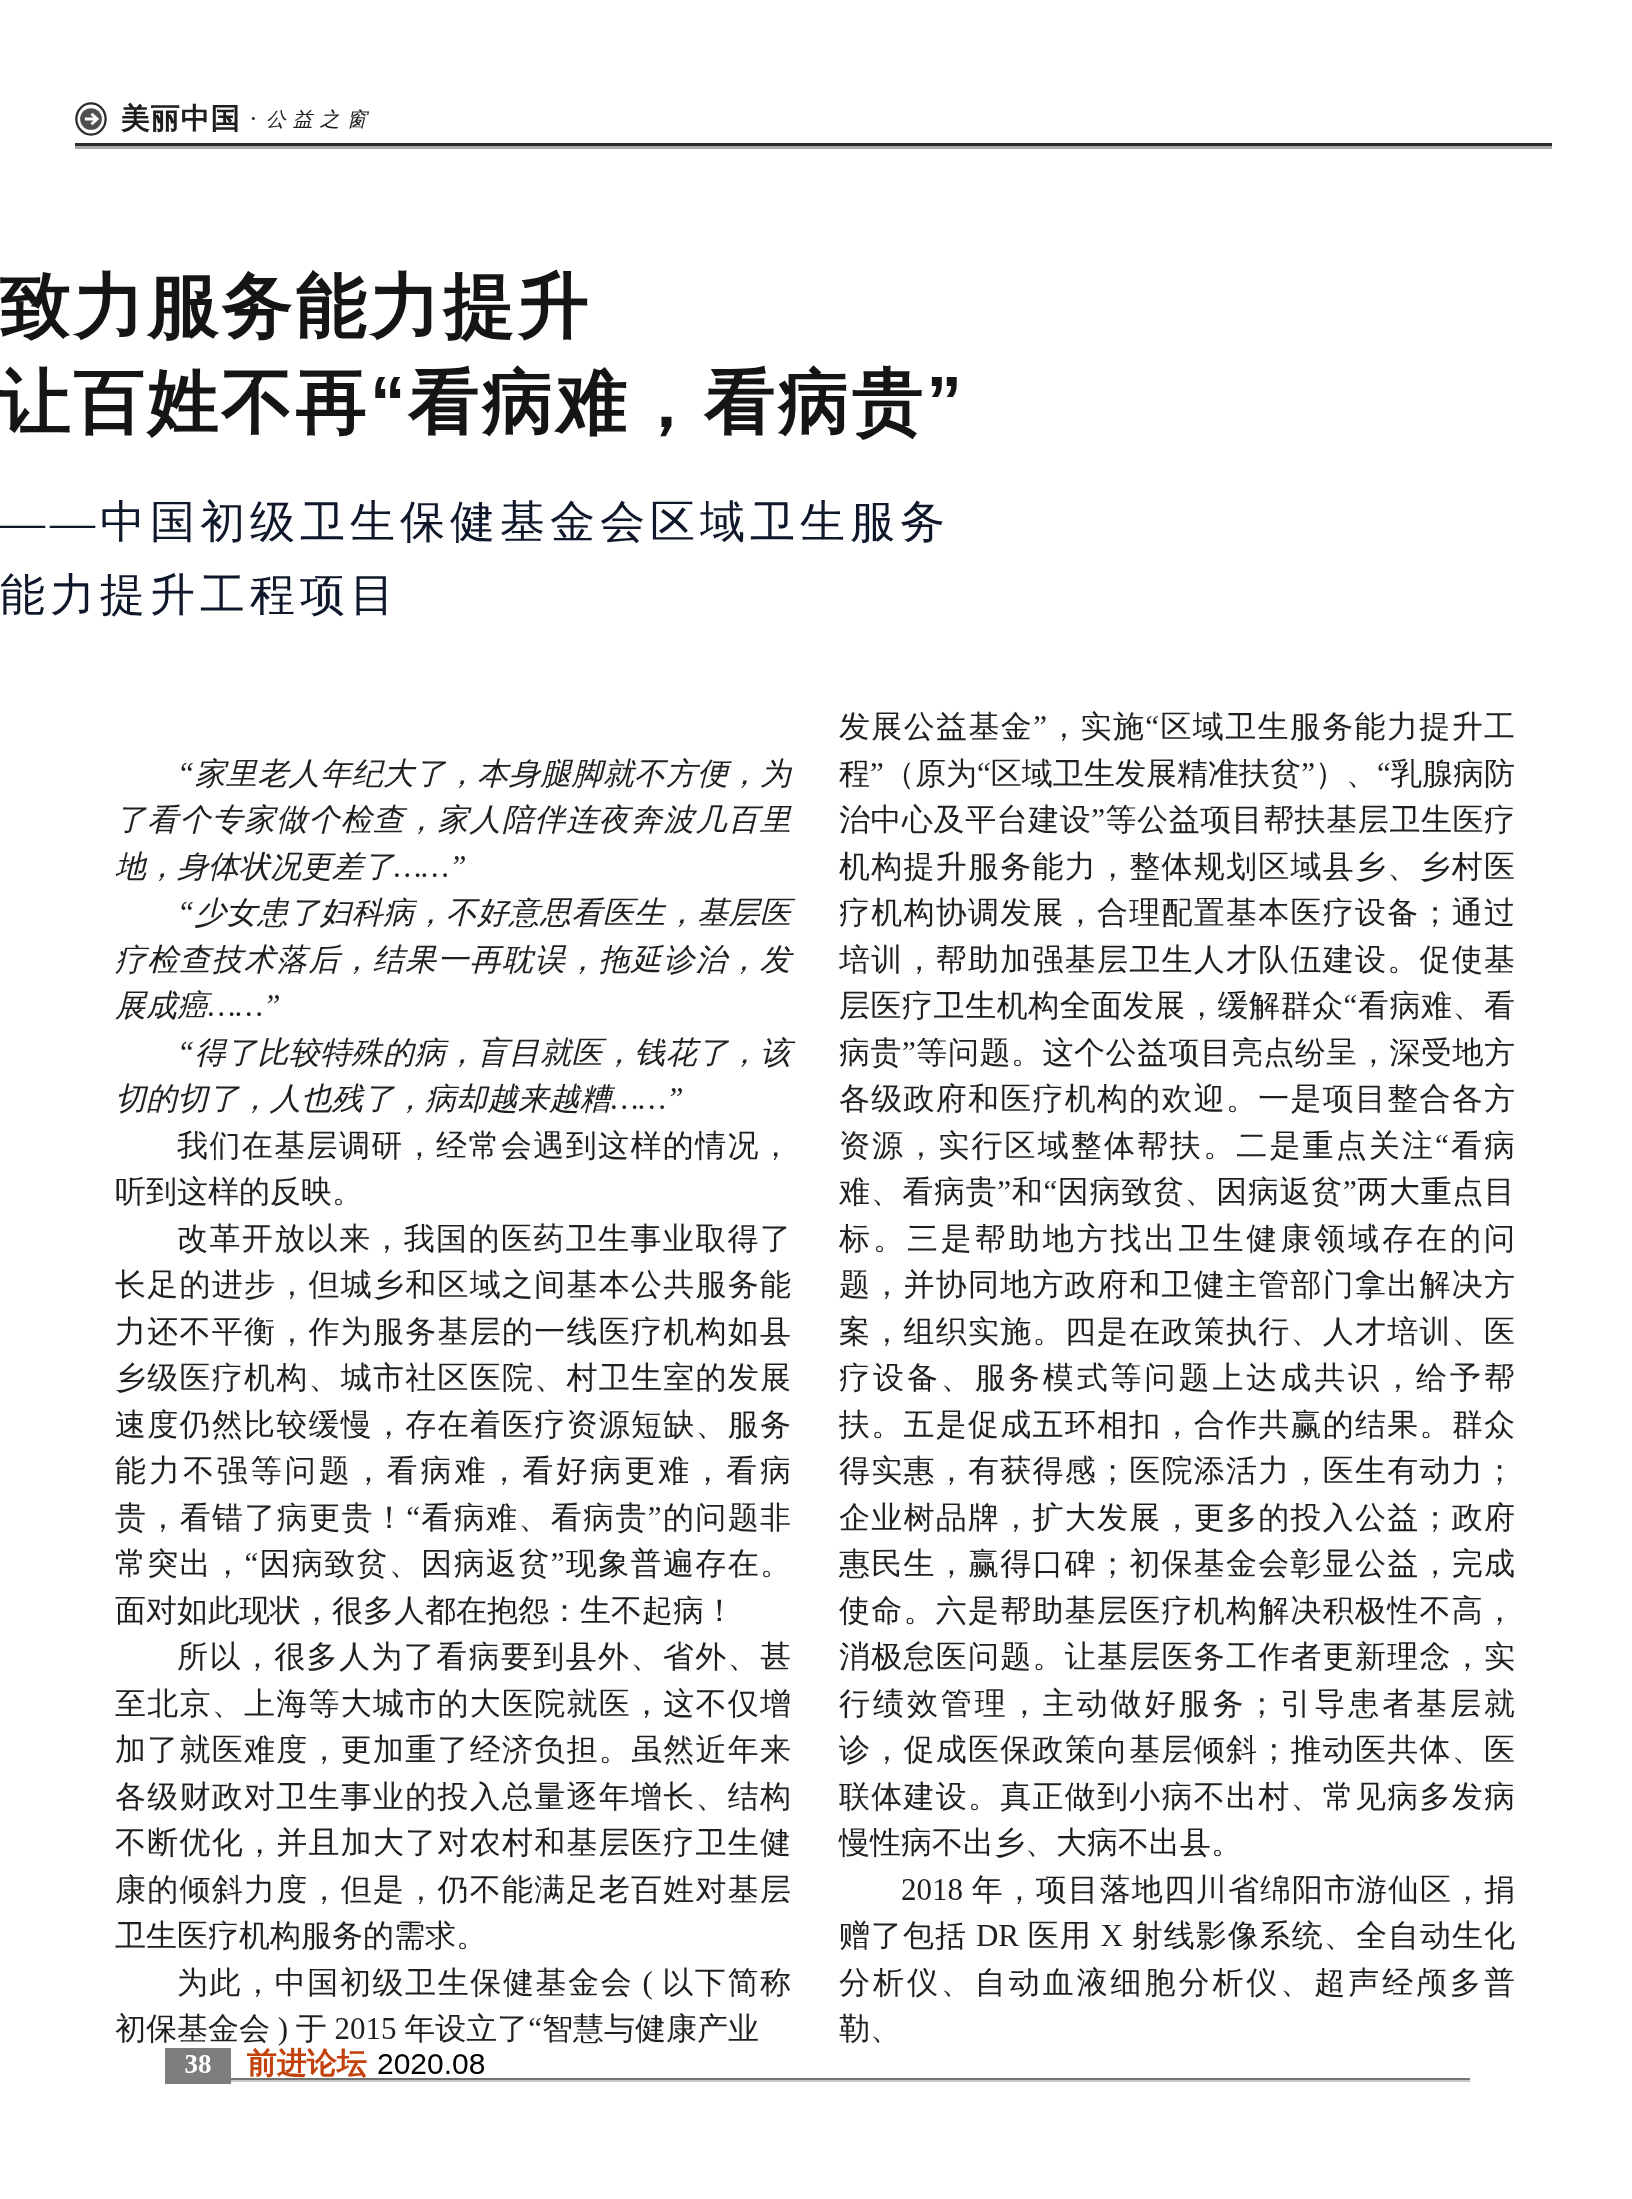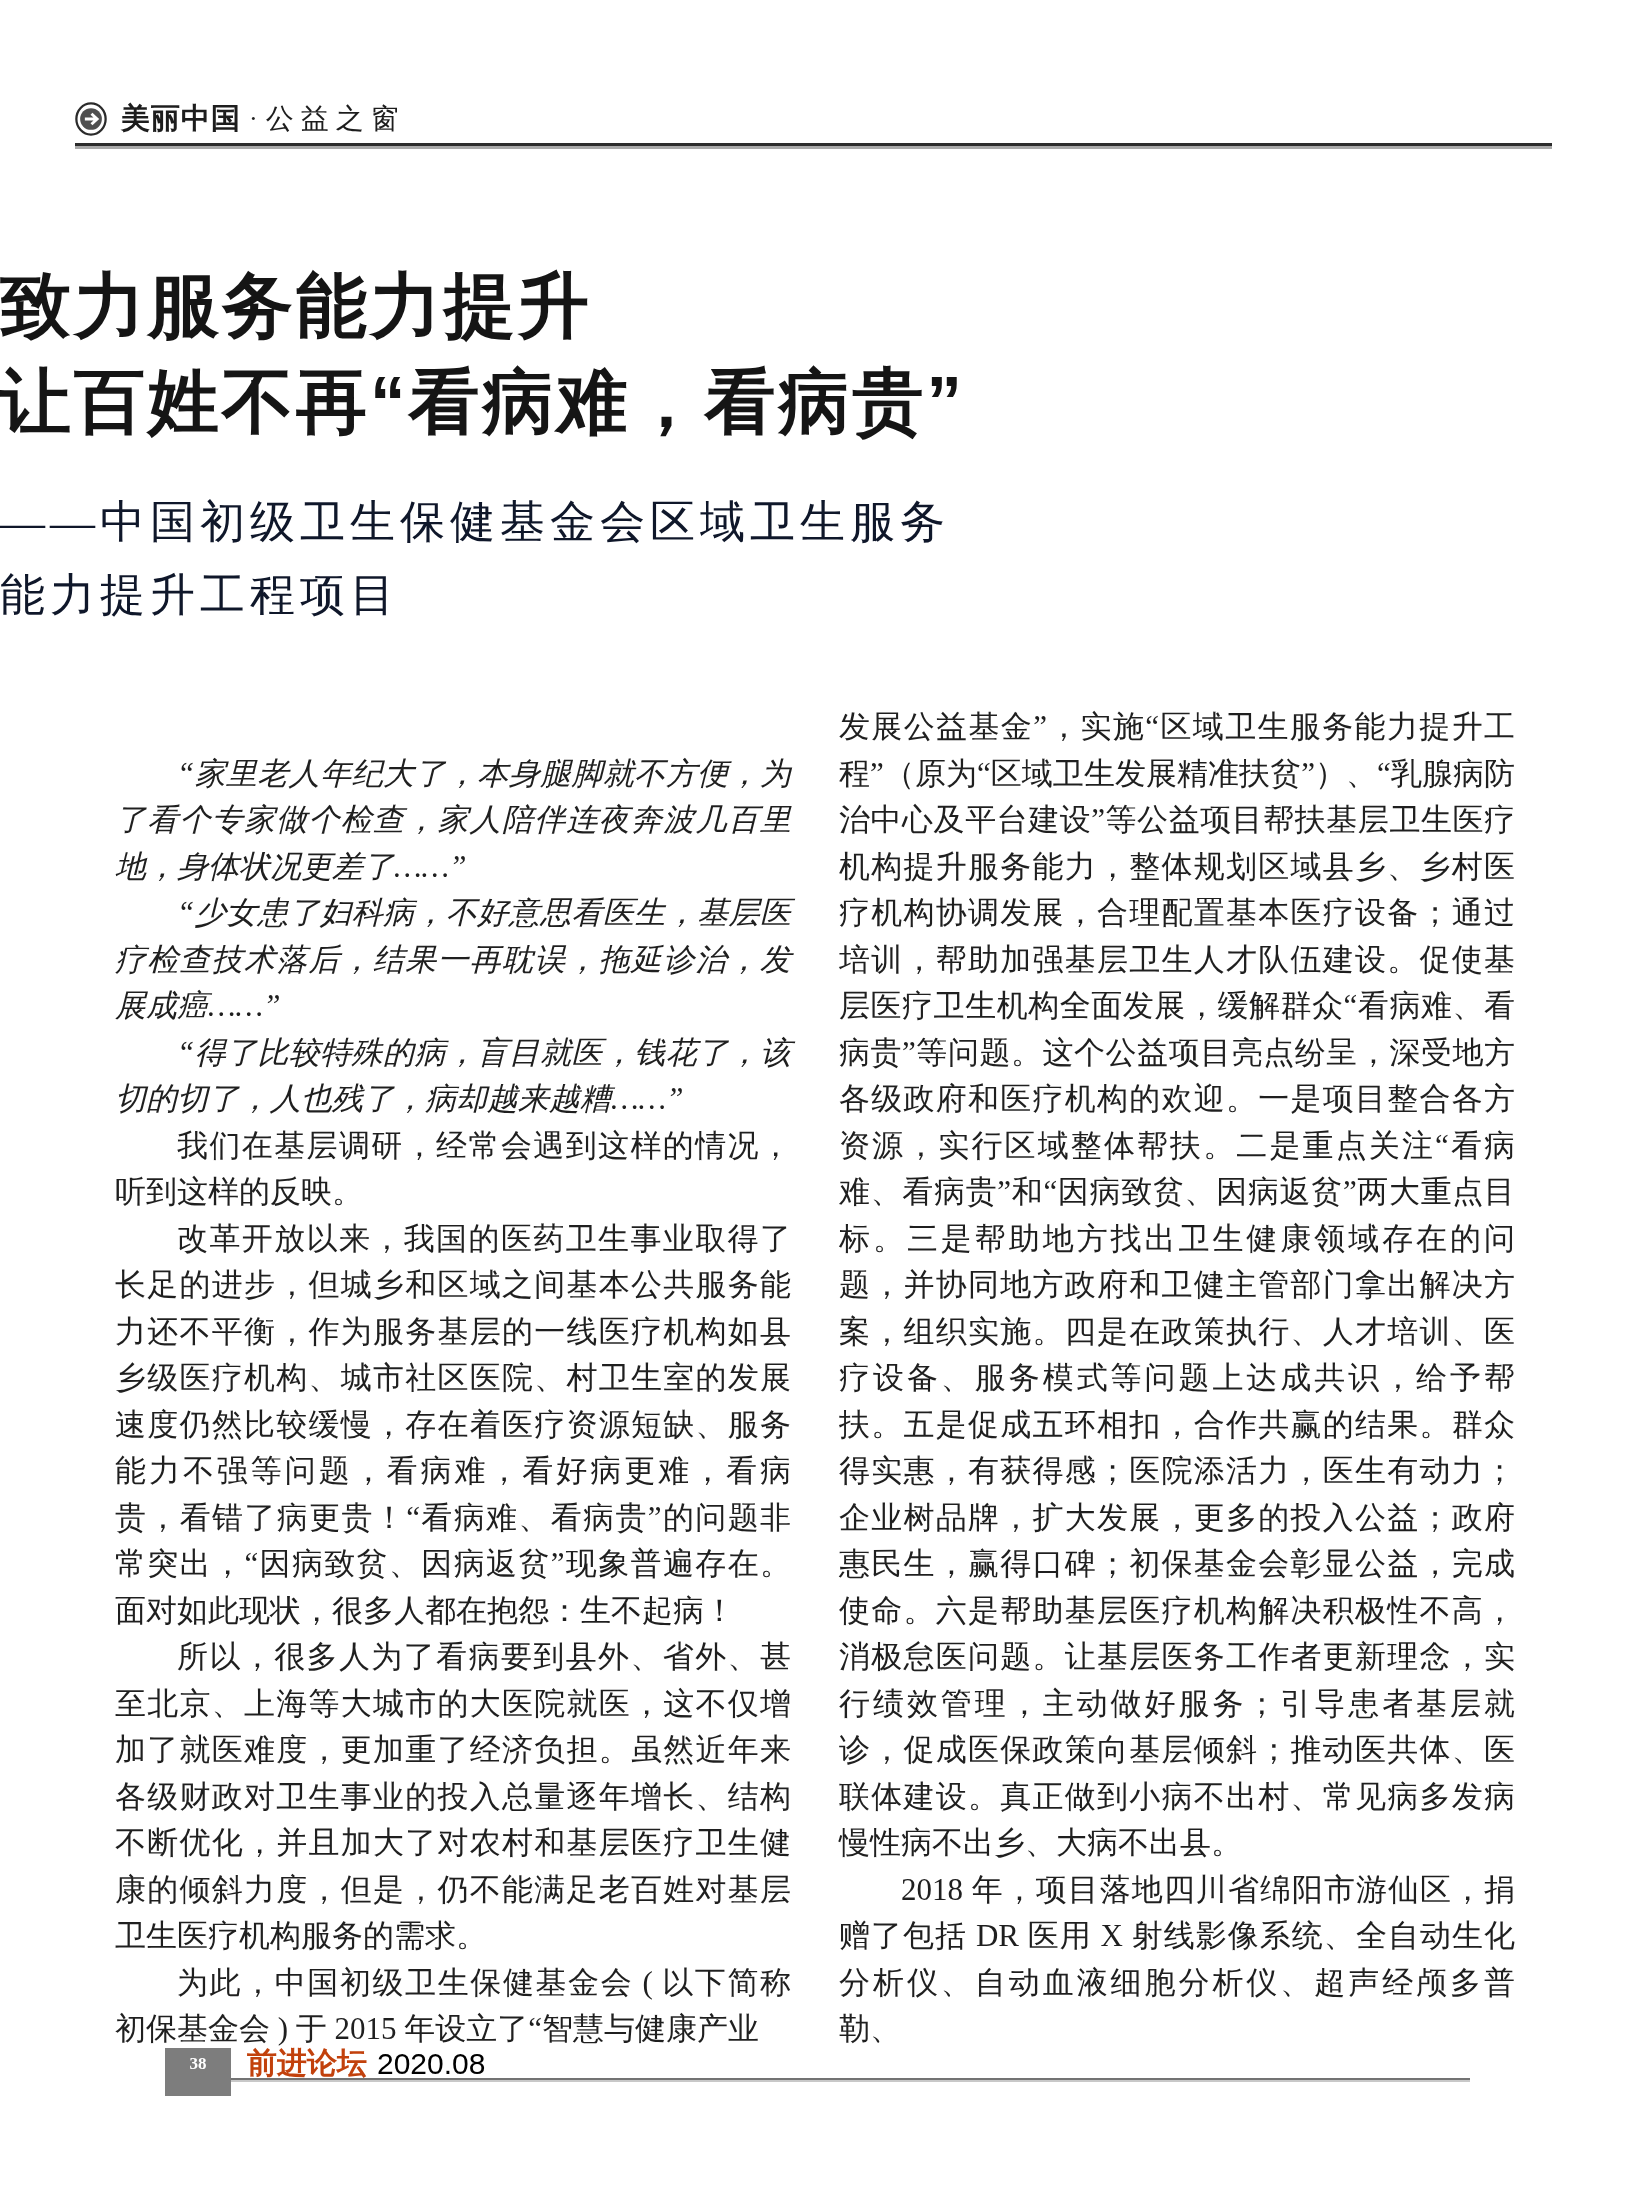--- a/index.html
+++ b/index.html
@@ -6,36 +6,36 @@
   body{
     width:1632px;height:2199px;background:#ffffff;position:relative;
     font-family:"Liberation Serif", serif;color:#1d1d1d;
     -webkit-font-smoothing:antialiased;
   }
   
   .brand{position:absolute;left:74px;top:99px;display:flex;align-items:center;}
   .brand-icon{width:34px;height:34px;display:inline-block;flex:0 0 auto;}
   .brand-bold{font-family:Liberation Serif, serif;font-weight:bold;font-size:29px;margin-left:13px;letter-spacing:1px;}
   .brand-dot{font-size:26px;margin:0 8px;color:#222;}
-  .brand-script{font-size:28px;letter-spacing:7px;font-weight:500;}
+  .brand-script{font-size:20px;font-style:italic;letter-spacing:7px;font-weight:500;}
   .header-rule{position:absolute;left:75px;top:143px;width:1477px;height:3px;background:#2c2c2c;box-shadow:0 3px 0 #a9a9a9;}
   
   .title-block{position:absolute;left:0;top:258px;width:1632px;text-align:left;}
   .main-title{margin:0;font-family:"Liberation Sans", sans-serif;font-weight:900;font-size:71px;line-height:96px;letter-spacing:3px;color:#151515;}
   .subtitle{margin:36px 0 0 0;font-size:45px;line-height:73px;letter-spacing:5px;color:#0f172a;}
   
   .columns{position:absolute;left:115px;top:704px;width:1400px;display:flex;gap:48px;align-items:flex-end;}
   .col{width:676px;font-size:31px;line-height:46.5px;text-align:justify;color:#1f1f1f;}
   .col p{margin:0;text-indent:2em;}
   .col p.cont{text-indent:0;}
   .col p.kai{font-style:italic;}
   
   .footer{position:absolute;left:165px;top:2046px;width:1305px;height:36px;}
-  .page-num-box{position:absolute;left:0;top:2px;width:66px;height:48px;background:#7d7d7d;color:#ffffff;
-    font-weight:bold;font-size:17px;text-align:center;line-height:32px;font-family:"Liberation Serif", serif;}
+  .page-num-box{position:absolute;left:0;top:2px;width:66px;height:36px;background:#7d7d7d;color:#ffffff;
+    font-weight:bold;font-size:27px;text-align:center;line-height:32px;font-family:"Liberation Serif", serif;}
   .footer-rule{position:absolute;left:66px;top:32px;right:0;height:2px;background:#737373;box-shadow:0 2px 0 #c8c8c8;}
   .journal{position:absolute;left:82px;top:0;font-family:"Liberation Sans", sans-serif;font-weight:bold;font-size:30px;line-height:34px;color:#c2410c;}
   .issue{position:absolute;left:212px;top:1px;font-family:"Liberation Sans", sans-serif;font-size:30px;line-height:34px;color:#000000;}
 </style>
 </head>
 <body>
 
 <div class="brand">
   <span class="brand-icon">
     <svg viewBox="0 0 36 36" width="34" height="34" aria-hidden="true">

